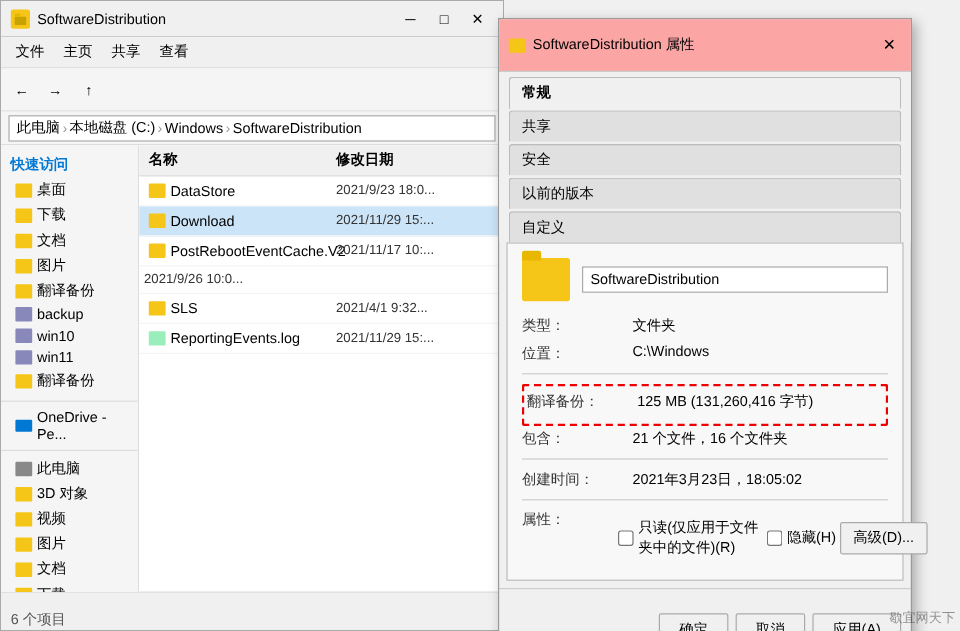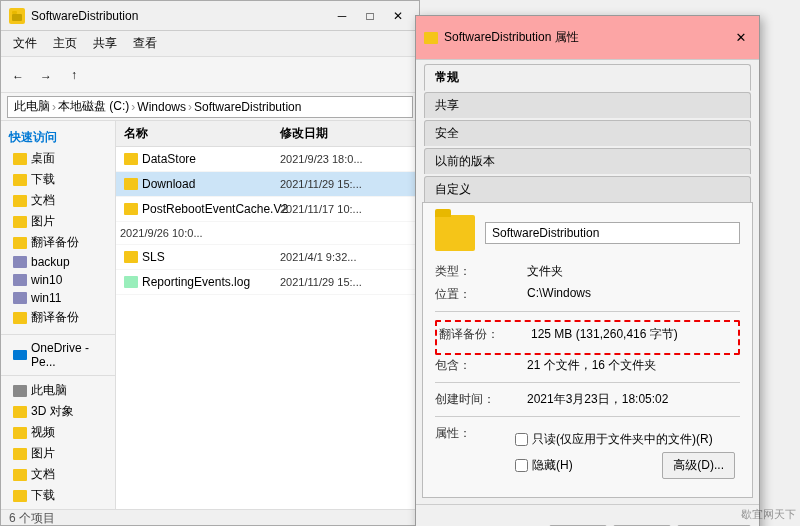--- a/index.html
+++ b/index.html
@@ -173,25 +173,25 @@
       border-bottom: 1px solid #f5f5f5;
     }
     .file-row.selected { background: #cce4f7; }
     .file-row .col-name {
       display: flex; align-items: center; gap: 4px;
       font-weight: normal;
     }
     .file-row .col-date { font-weight: normal; font-size: 11px; color: #333; }
 
     .status-bar {
-      height: 16px;
+      height: 32px;
       background: #f0f0f0;
       border-top: 1px solid #ddd;
       display: flex;
-      align-items: flex-start;
+      align-items: flex-end;
       padding: 0 8px;
       font-size: 11px;
       color: #555;
     }
 
     
     .props-dialog {
       position: absolute;
       left: 415px; top: 15px;
       width: 345px;
@@ -302,21 +302,21 @@
 
     .highlighted-row {
       border: 2px dashed #e00;
       border-radius: 2px;
       padding: 4px 2px;
       margin: 2px 0;
     }
 
     .props-attr-row {
       display: flex;
-      flex-direction: column;
+      flex-direction: row;
       gap: 4px;
       margin-top: 6px;
     }
     .checkbox-row {
       display: flex;
       align-items: center;
       gap: 4px;
     }
     .checkbox-row input[type=checkbox] {
       width: 13px; height: 13px;

